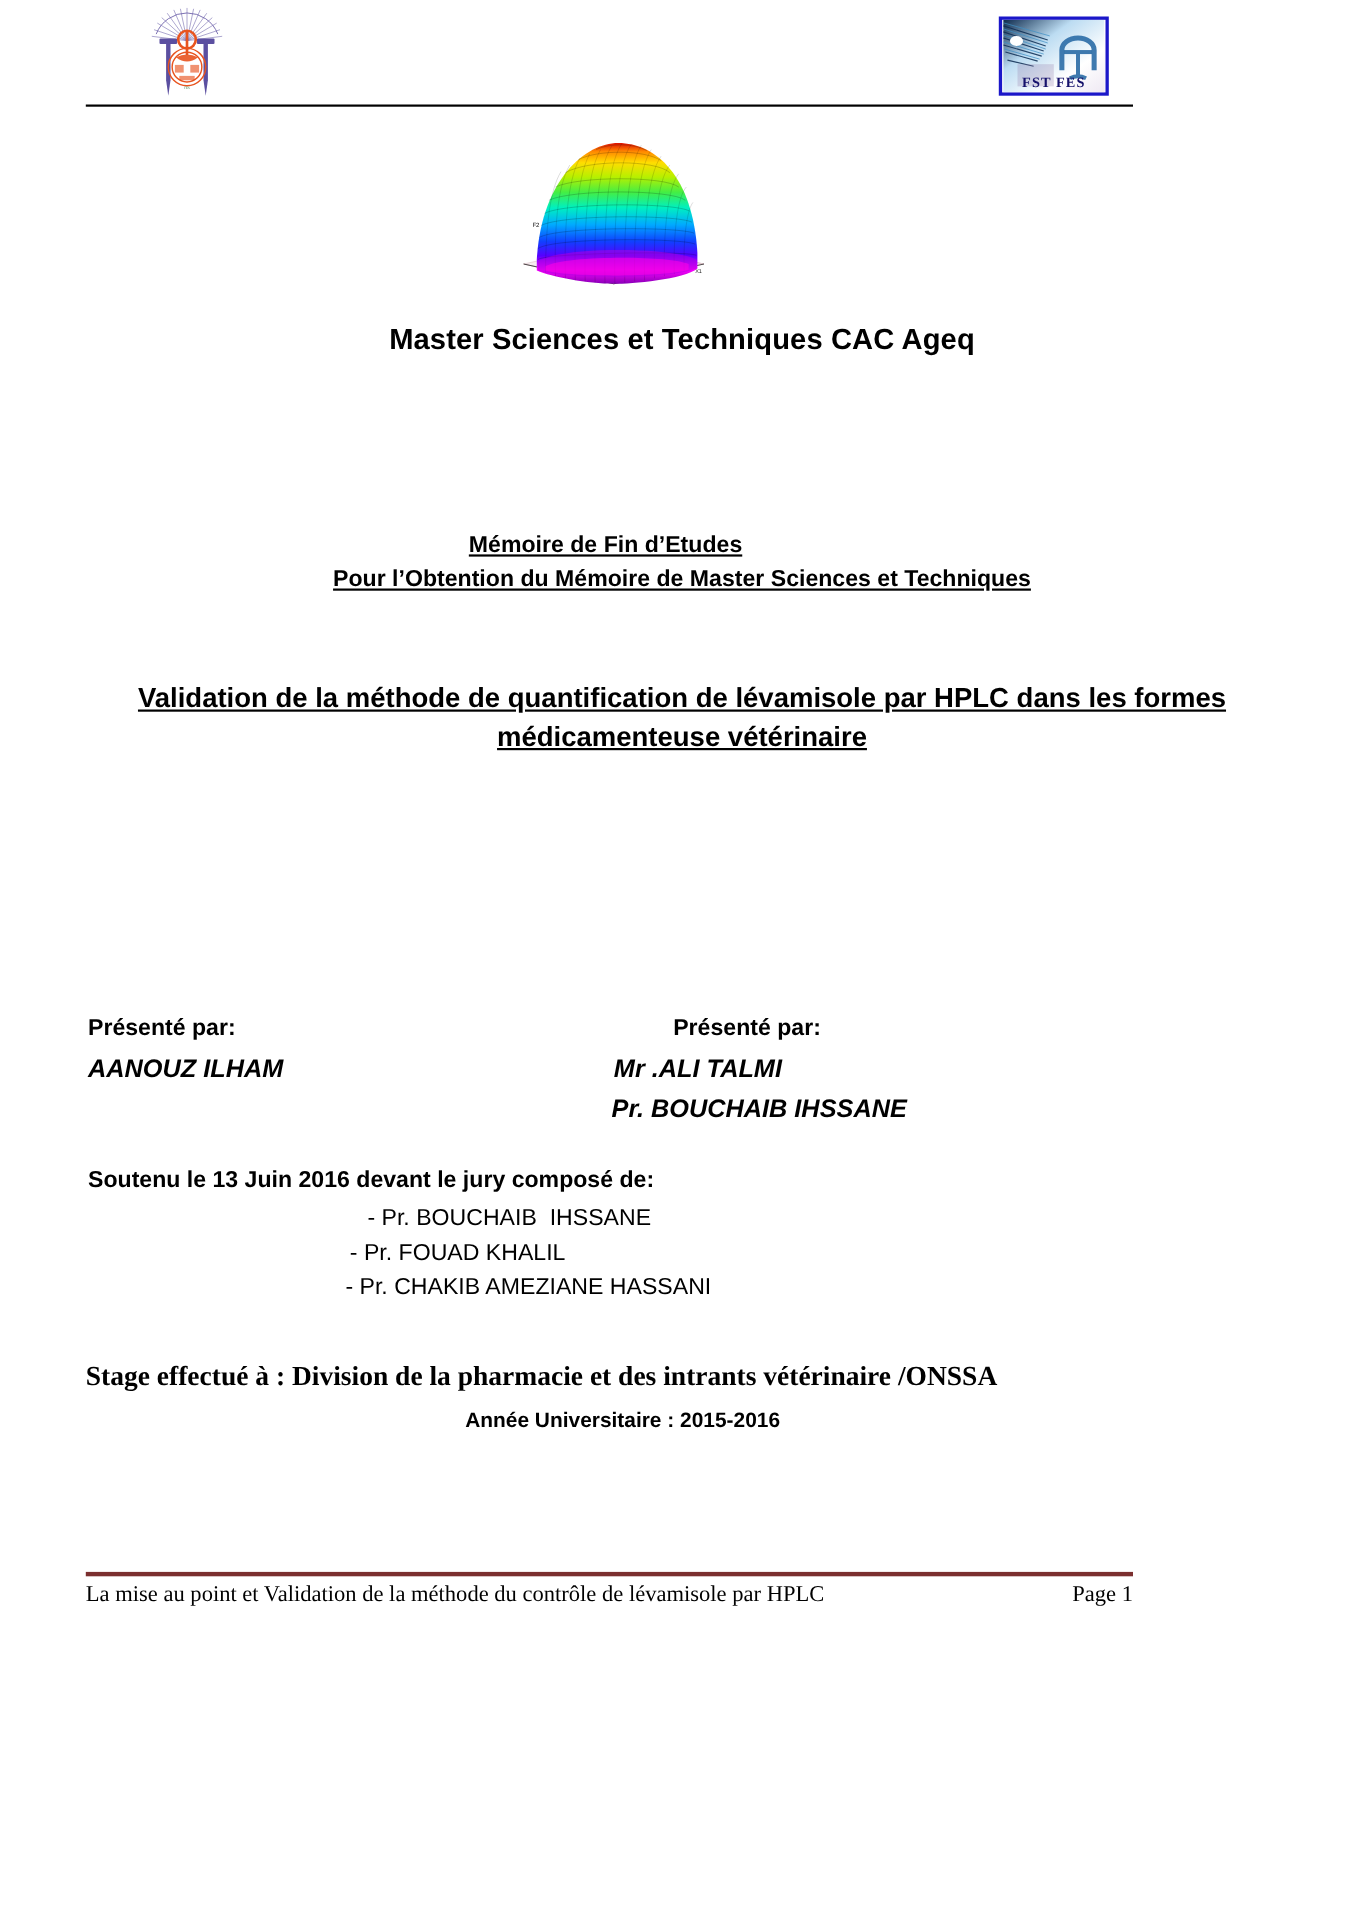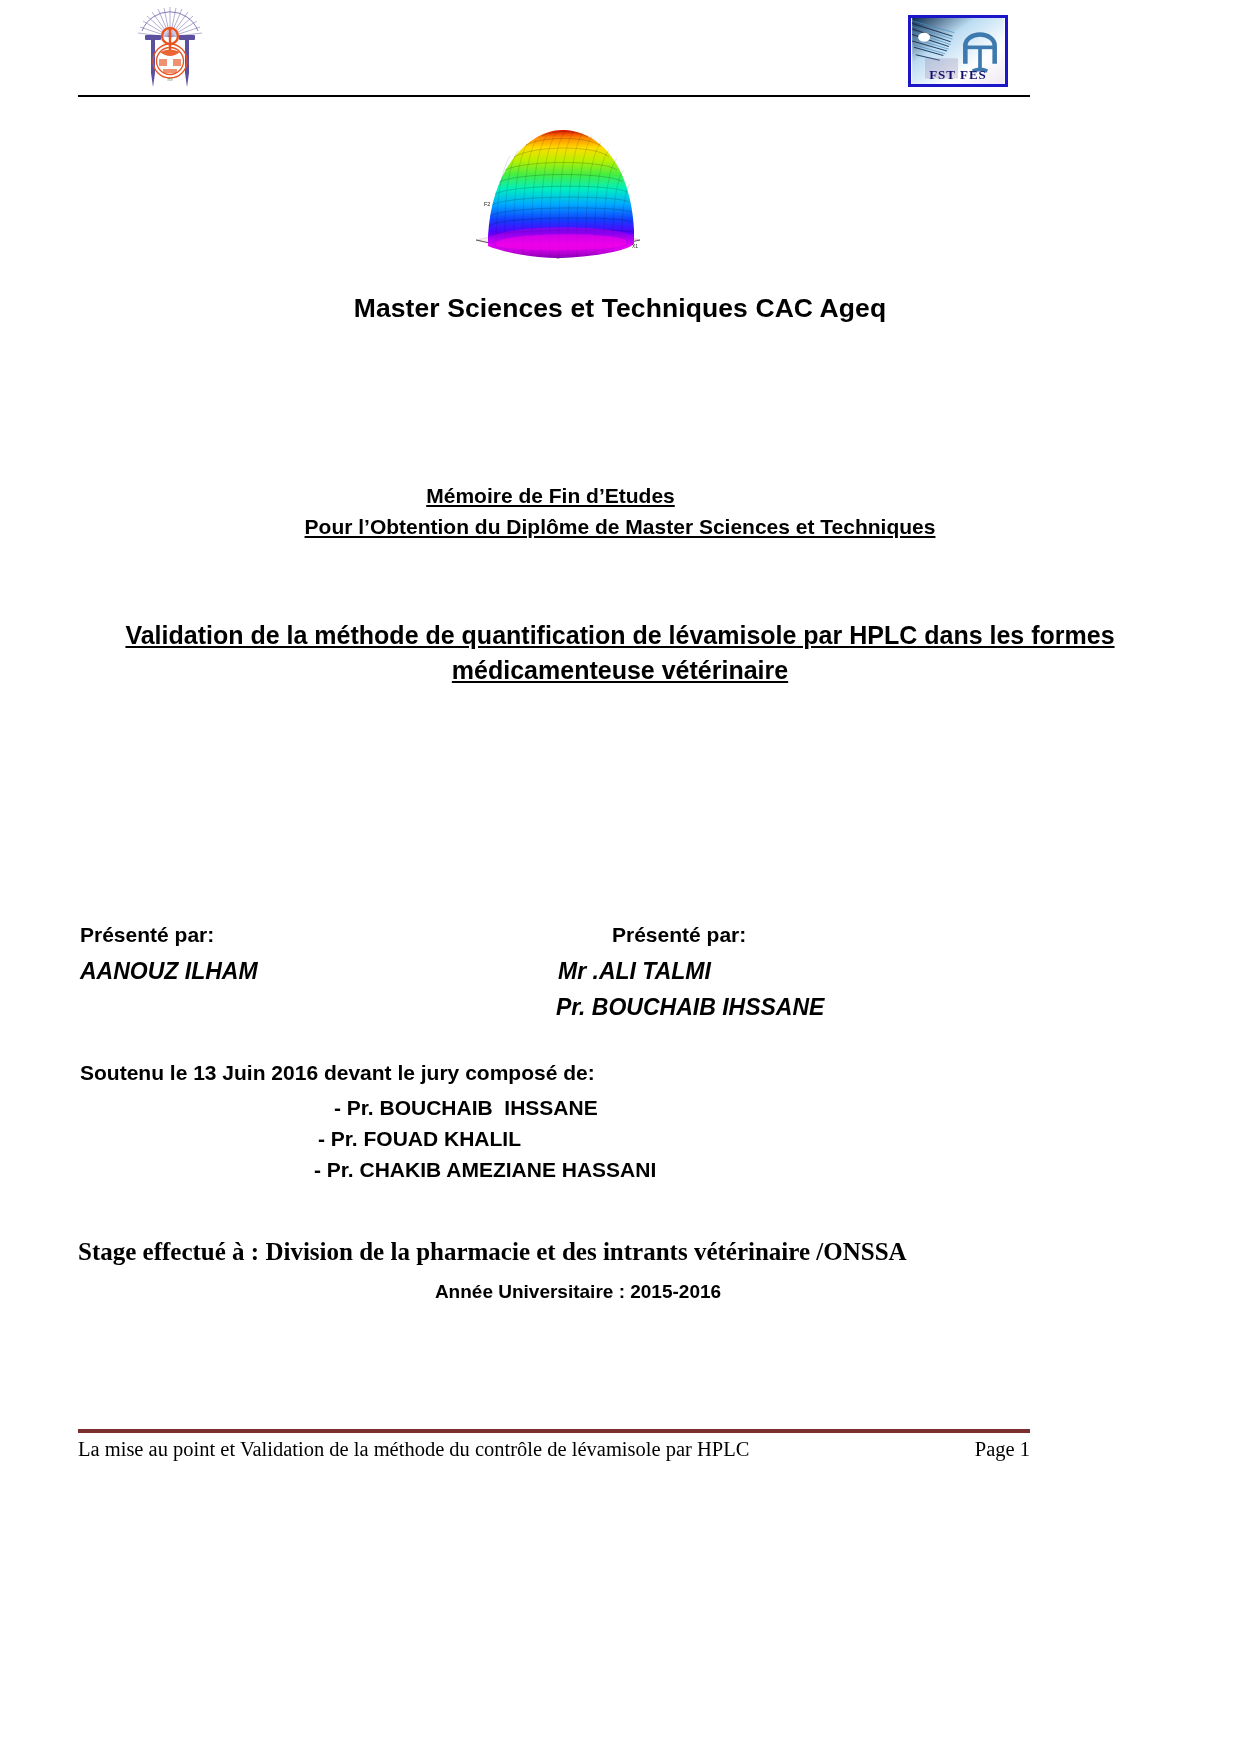--- a/index.html
+++ b/index.html
@@ -156,21 +156,21 @@
   .soutenu {
     position: absolute;
     left: 80px; top: 1061px;
     font-size: 21px;
     font-weight: bold;
   }
   .jury {
     position: absolute;
     left: 300px; top: 1093px;
     font-size: 21px;
-    font-weight: bold;
+    font-weight: normal;
     line-height: 1.47;
   }
   .jury div { white-space: pre; }
   .jury .j0 { margin-left: 34px; }
   .jury .j1 { margin-left: 18px; }
   .jury .j2 { margin-left: 14px; }
 
   .stage {
     position: absolute;
     left: 78px; top: 1238px;
@@ -178,21 +178,20 @@
     font-size: 25px;
     font-weight: bold;
   }
   .annee {
     position: absolute;
     left: 0; top: 1281px;
     width: 1132px;
     text-align: center;
     font-size: 19px;
     font-weight: bold;
-    margin-left: 12px;
   }
 
   
   .footer-rule {
     position: absolute;
     left: 78px; top: 1429px;
     width: 952px;
     height: 4px;
     background: #7b2f2f;
   }
@@ -383,21 +382,21 @@
       </g>
 
       <text x="22" y="94" font-size="5.5" fill="#222222" font-family="Liberation Sans, sans-serif">F2</text>
       <text x="170" y="136" font-size="5" fill="#222222" font-family="Liberation Sans, sans-serif">X1</text>
     </svg>
   </div>
 
   <div class="title-1">Master Sciences et Techniques CAC Ageq</div>
 
   <div class="memoire-1">Mémoire de Fin d’Etudes</div>
-  <div class="memoire-2">Pour l’Obtention du Diplôme de Master Sciences et Techniques</div>
+  <div class="memoire-2">Pour l’Obtention du Mémoire de Master Sciences et Techniques</div>
 
   <div class="subject">Validation de la méthode de quantification de lévamisole par HPLC dans les formes médicamenteuse vétérinaire</div>
 
   <div class="presente-label">Présenté par:</div>
   <div class="presente-name">AANOUZ ILHAM</div>
   <div class="encadre-label">Présenté par:</div>
   <div class="encadre-1">Mr .ALI  TALMI</div>
   <div class="encadre-2">Pr. BOUCHAIB IHSSANE</div>
 
   <div class="soutenu">Soutenu le 13 Juin 2016  devant le jury composé de:</div>

